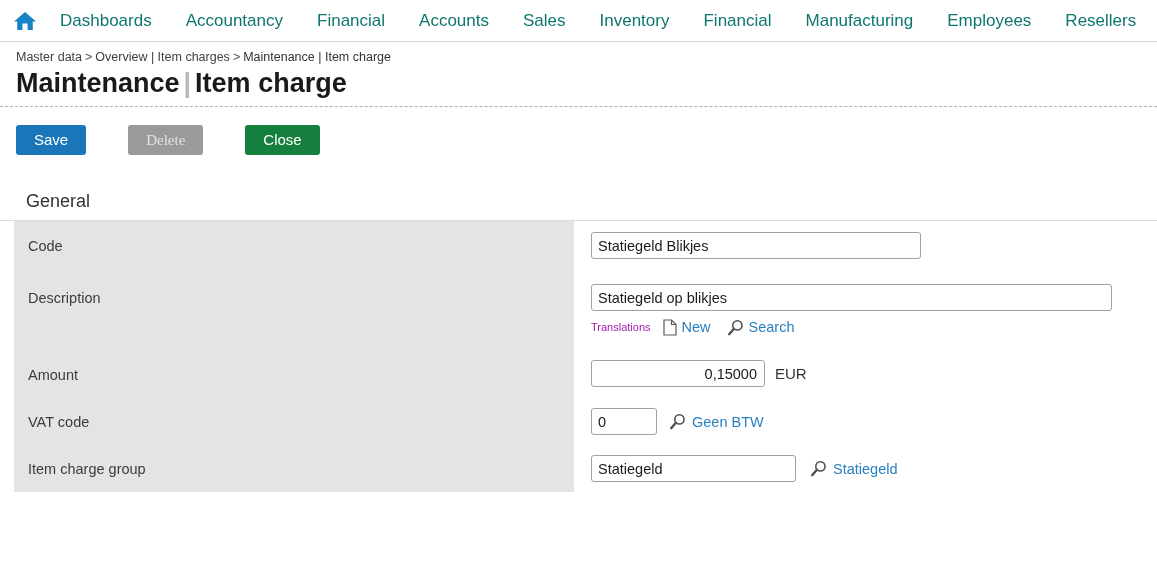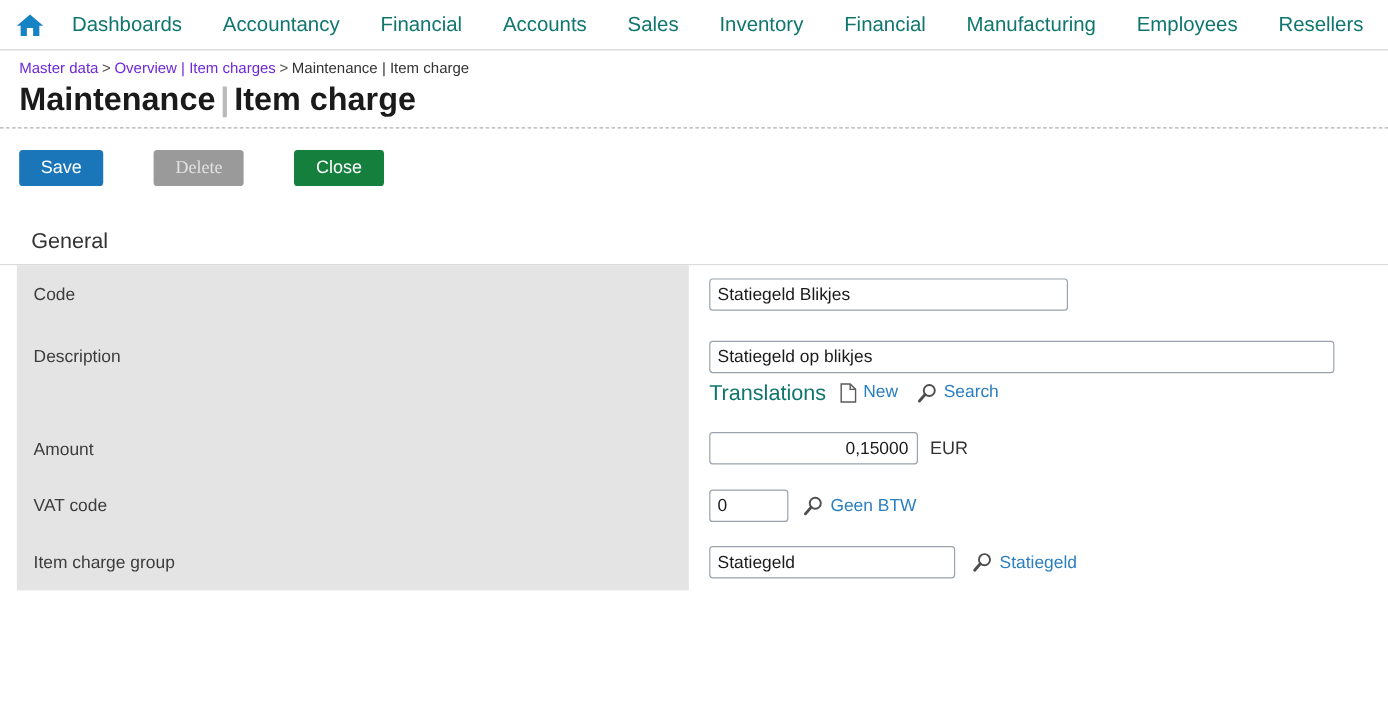--- a/index.html
+++ b/index.html
@@ -50,21 +50,21 @@
   .crumbbar {
     padding: 8px 0 0 16px;
   }
   .breadcrumb {
     font-size: 12.5px;
     line-height: 15px;
     color: #555555;
     white-space: nowrap;
   }
   .breadcrumb .crumb-link {
-    color: #6d28d9;
+    color: #404040;
     cursor: pointer;
   }
   .breadcrumb .crumb-sep {
     color: #555555;
     padding: 0 3px;
   }
   .breadcrumb .crumb-current { color: #333333; }
 
   .page-title {
     margin-top: 1px;
@@ -166,44 +166,44 @@
     border: 1px solid #9aa3ad;
     border-radius: 3px;
     background: #ffffff;
     font-family: "Liberation Sans", sans-serif;
     font-size: 14.5px;
     line-height: 19px;
     color: #1a1a1a;
     padding: 0 6px;
     outline: none;
   }
-  .txt.code   { width: 299px; }
+  .txt.code   { width: 330px; }
   .txt.desc   { width: 521px; }
   .txt.amount { width: 174px; text-align: right; padding-right: 7px; }
   .txt.vat    { width: 66px; }
   .txt.group  { width: 205px; }
 
   .unit {
     font-size: 15px;
     line-height: 19px;
     color: #333333;
     margin-left: 10px;
   }
 
   .translations-row {
     position: absolute;
     left: 591px;
     display: flex;
     align-items: center;
     white-space: nowrap;
   }
   .trans-label {
-    font-size: 18px;
+    font-size: 11px;
     line-height: 18px;
-    color: #0f766e;
+    color: #a21caf;
     margin-right: 12px;
   }
   .link {
     color: #2a7fc0;
     font-size: 14.5px;
     line-height: 18px;
     cursor: pointer;
   }
   .icon-btn {
     display: inline-flex;

